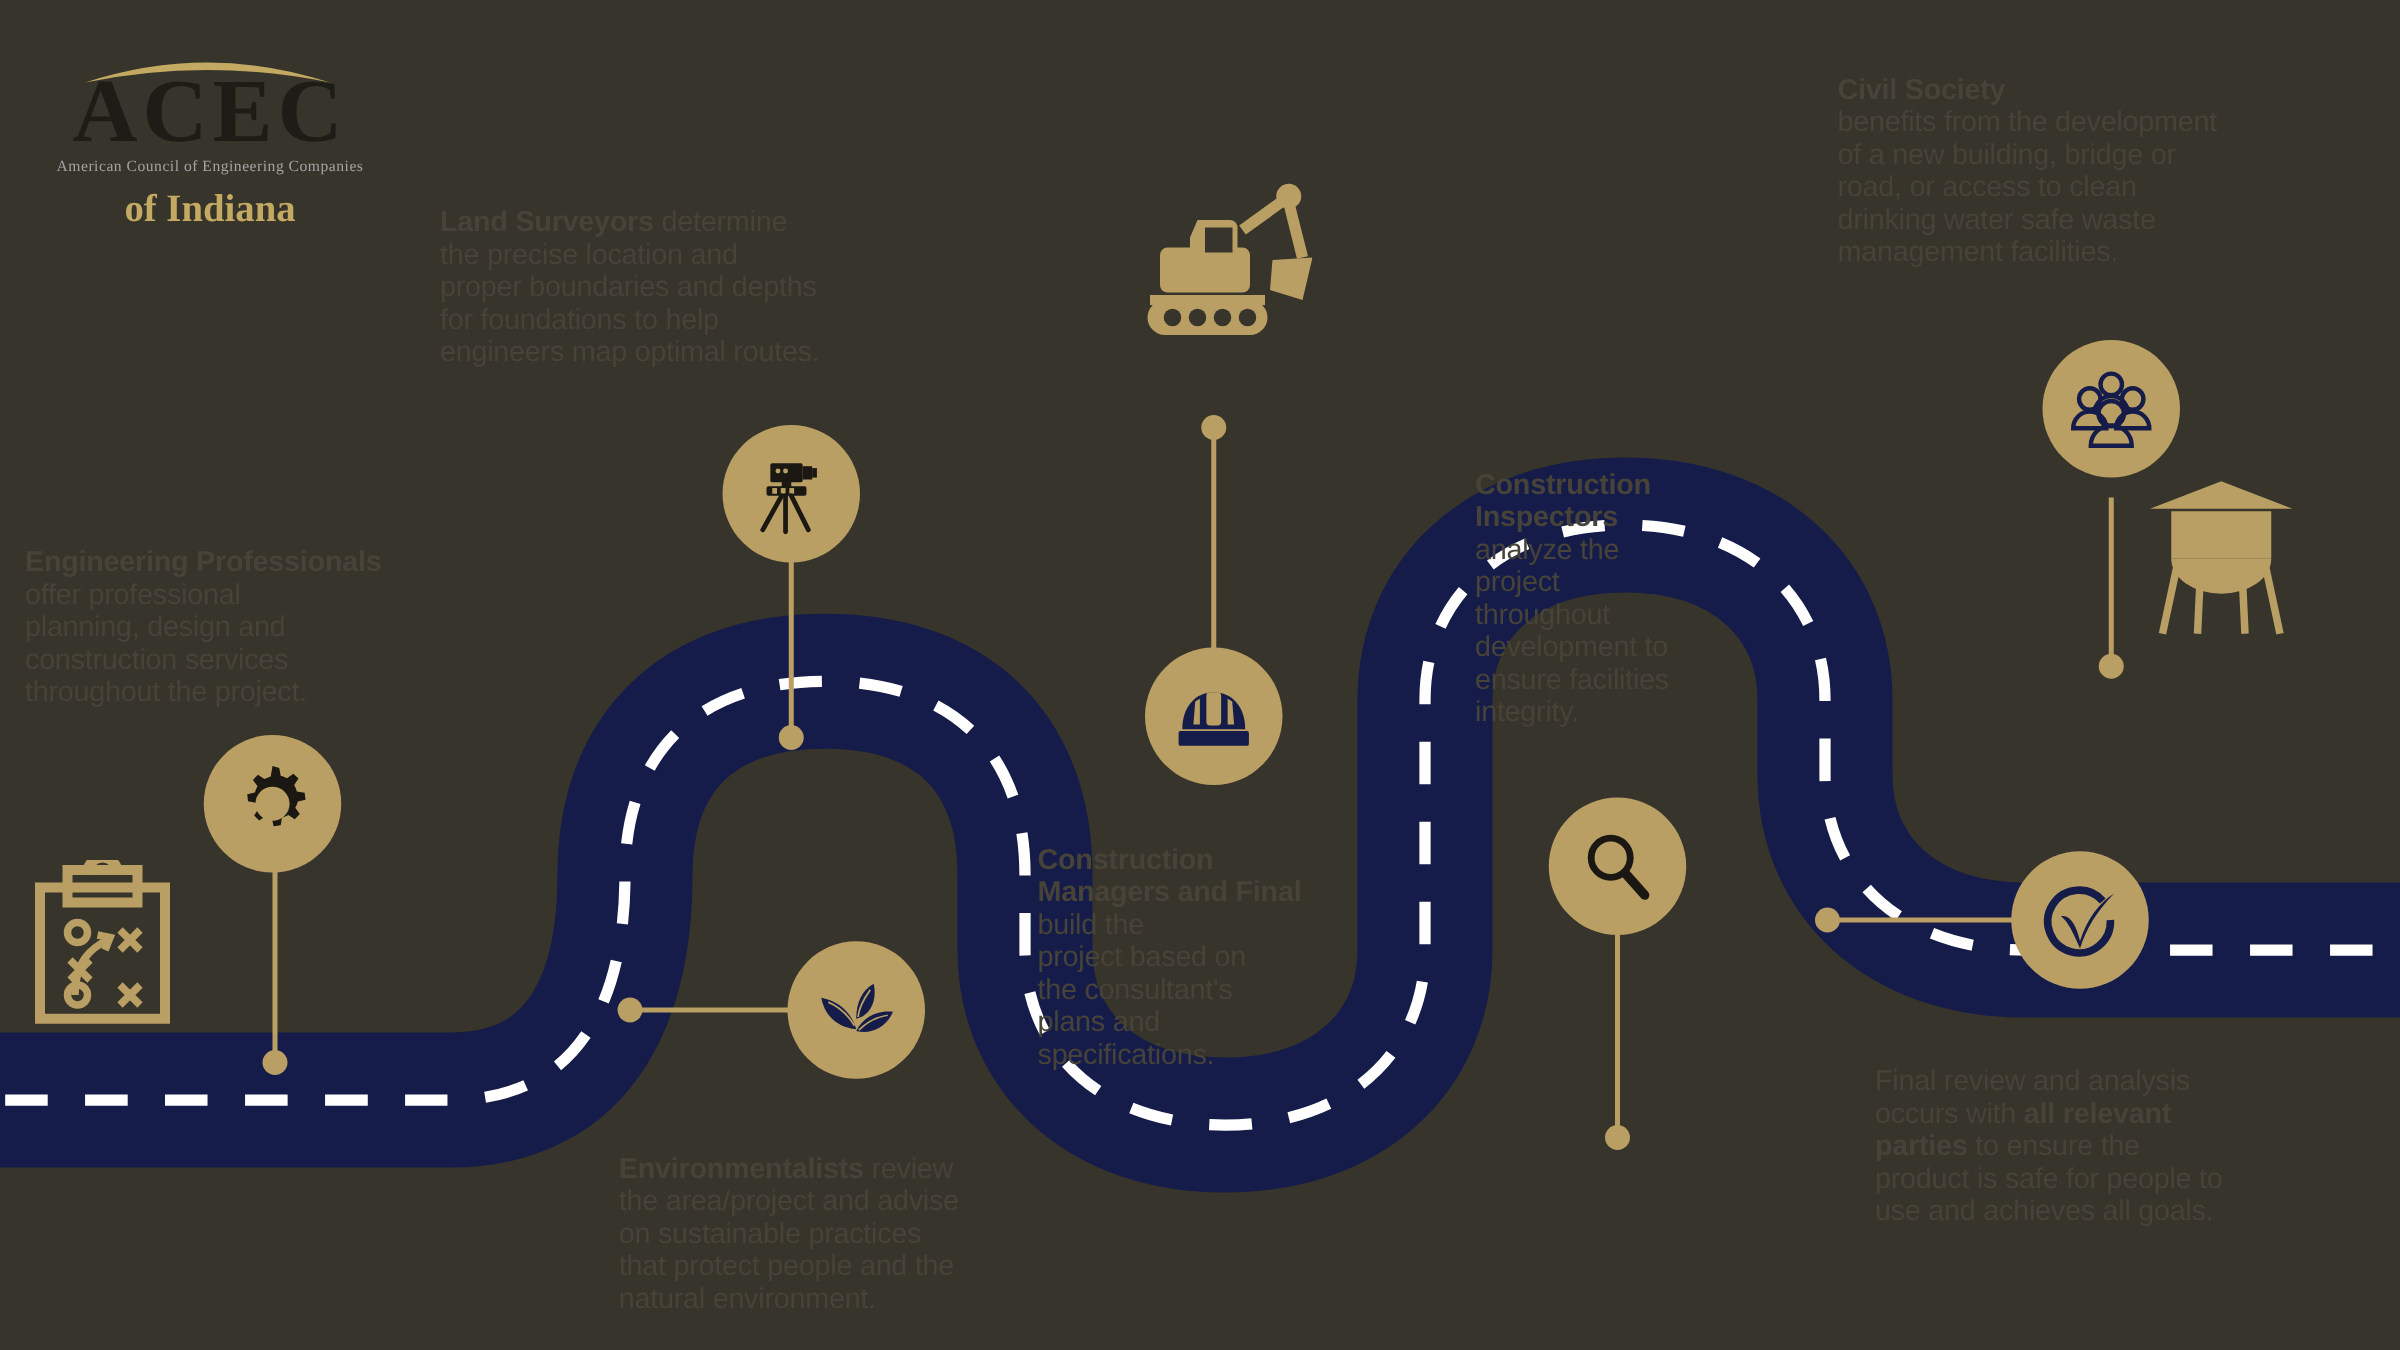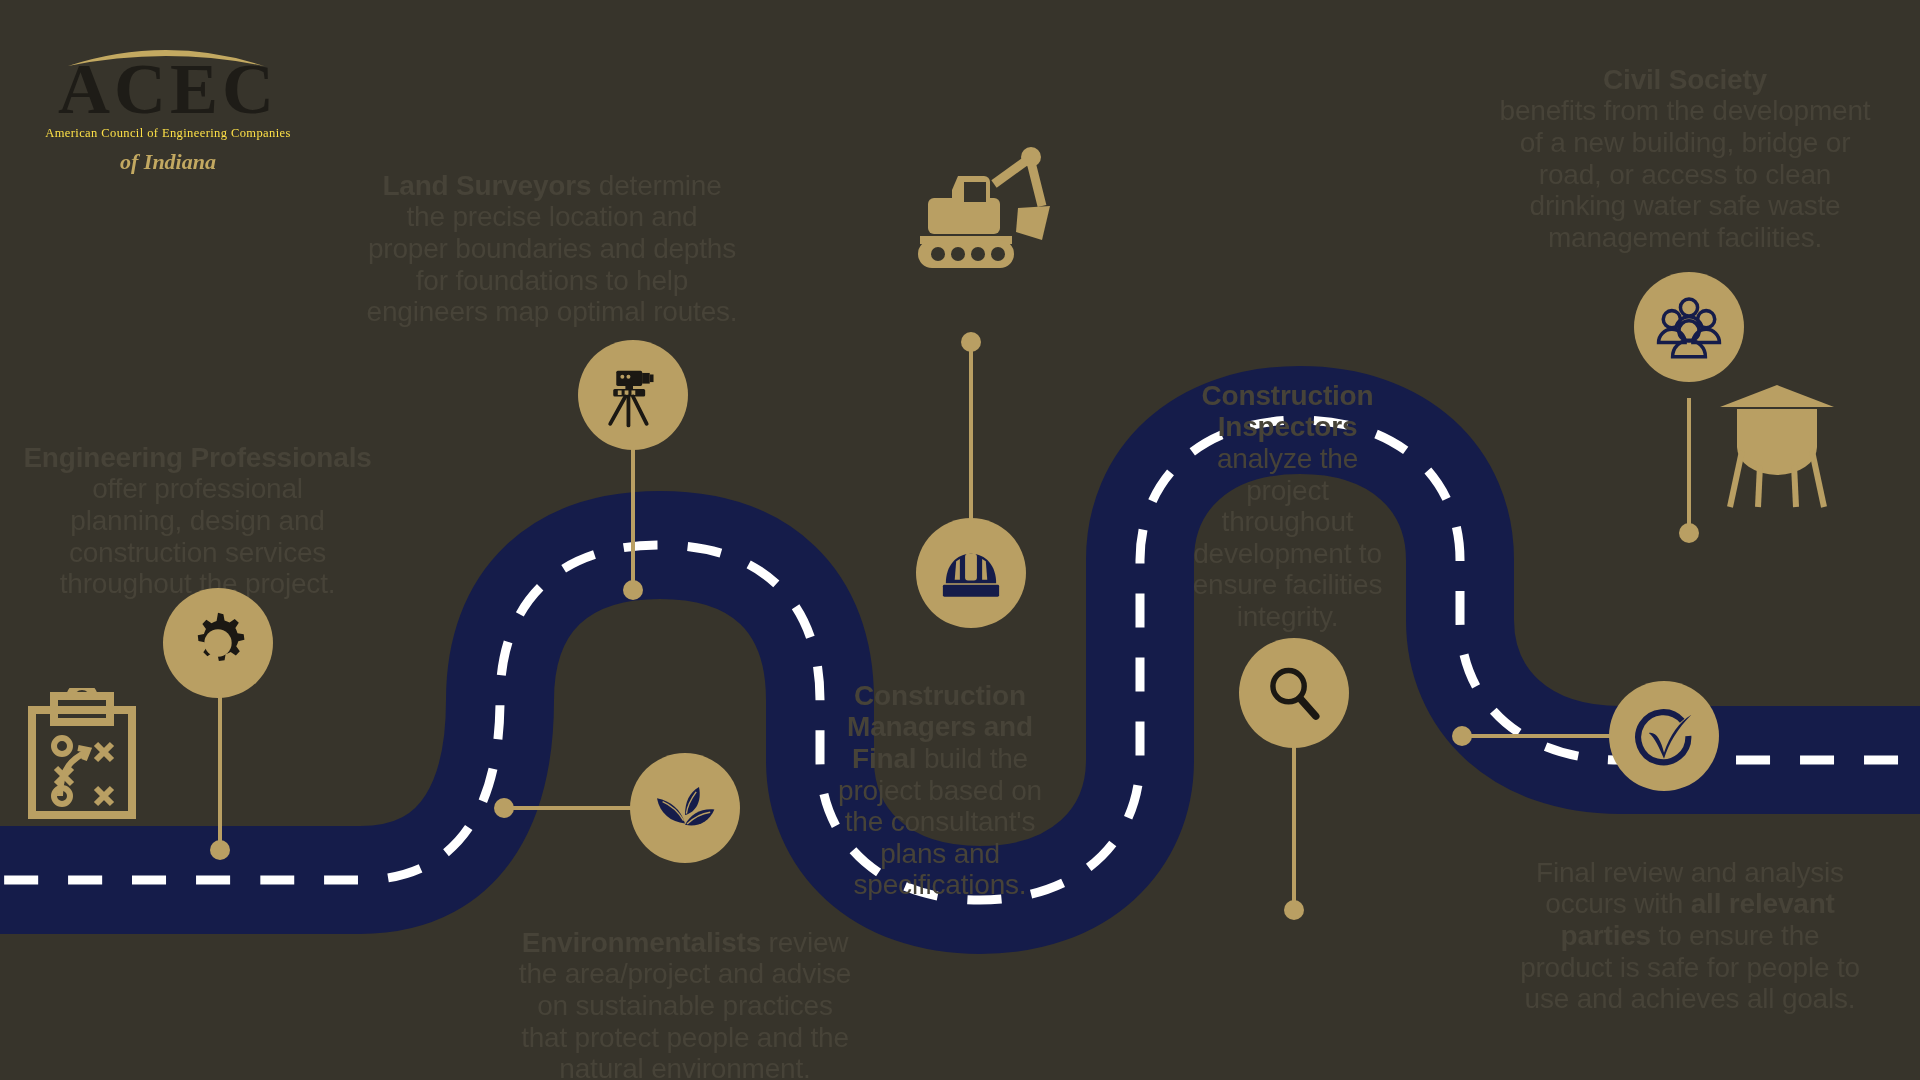--- a/index.html
+++ b/index.html
@@ -8,22 +8,22 @@
     background:#37342b;
     font-family:"Liberation Sans", sans-serif;
     position:relative;
   }
   #stage{ position:absolute; inset:0; width:1920px; height:872px; }
   #roadsvg{ position:absolute; left:0; top:0; width:1920px; height:1080px; }
 
   .txt{
     position:absolute;
     color:#474338;
-    text-align:center;
-    font-size:28px;
+    text-align:left;
+    font-size:23px;
     line-height:1.13;
     letter-spacing:-0.2px;
     white-space:pre-line;
   }
   .txt b{ font-weight:bold; }
 
   .node{ position:absolute; }
   .circle{
     position:absolute;
     border-radius:50%;
@@ -37,26 +37,26 @@
   .logo{ position:absolute; left:18px; top:16px; width:300px; height:160px; text-align:center; }
   .logo-arc{ position:absolute; left:48px; top:24px; width:200px; height:28px; }
   .logo-acec{
     position:absolute; left:0; top:32px; width:300px;
     font-family:"Liberation Serif", serif;
     font-size:72px; font-weight:bold; color:#1e1c17; letter-spacing:4px;
   }
   .logo-sub{
     position:absolute; left:0; top:110px; width:300px;
     font-family:"Liberation Serif", serif;
-    font-size:12.5px; color:#fde047; letter-spacing:0.4px;
+    font-size:12.5px; color:#a3a3a3; letter-spacing:0.4px;
   }
   .logo-ind{
     position:absolute; left:0; top:133px; width:300px;
     font-family:"Liberation Serif", serif;
-    font-size:22px; font-style:italic; font-weight:bold; color:#c3a961;
+    font-size:31px; font-weight:bold; color:#c3a961;
   }
 </style>
 </head>
 <body>
 
 <div id="stage">
 
   <svg id="roadsvg" viewBox="0 0 1920 1080">
     <defs>
       <path id="roadline" fill="none" d="M -60 880

